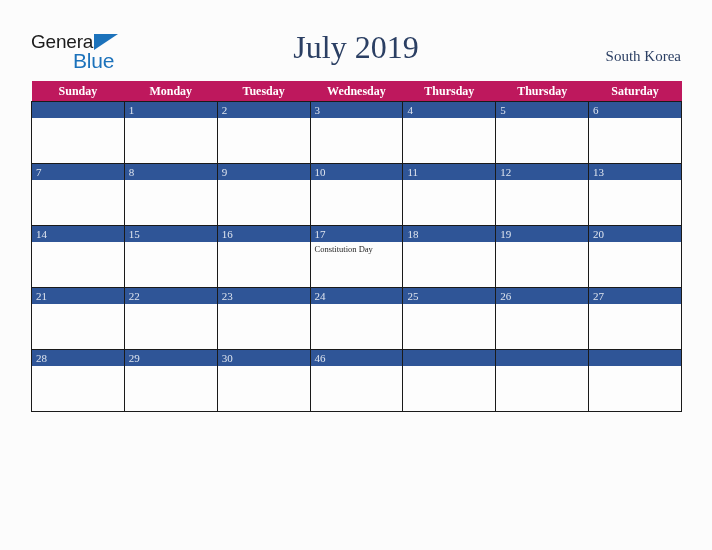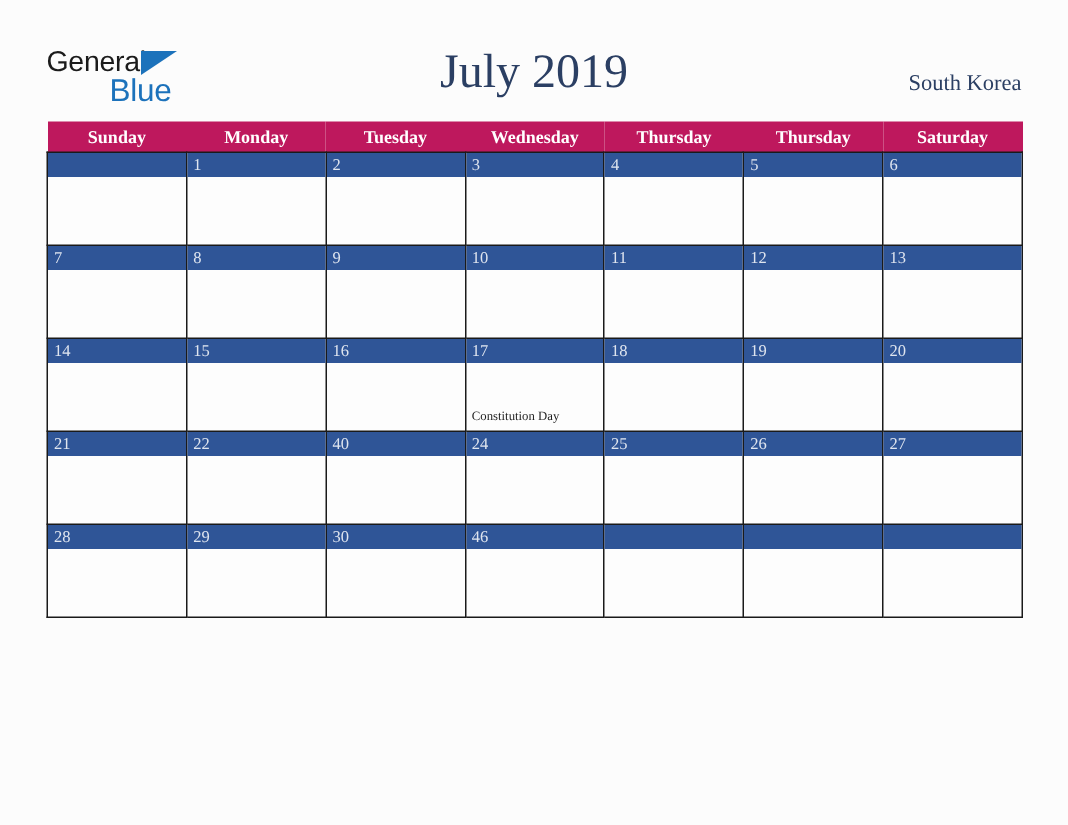--- a/index.html
+++ b/index.html
@@ -126,21 +126,20 @@
     font-size: 11px;
     line-height: 16px;
     padding-left: 4px;
     box-sizing: border-box;
     font-family: "Liberation Serif", "DejaVu Serif", serif;
     overflow: hidden;
     white-space: nowrap;
   }
   .events {
     padding: 2px 3px 0 4px;
-    margin-top: 28px;
   }
   .event {
     font-size: 8.5px;
     line-height: 11px;
     color: #1f1f1f;
     font-family: "Liberation Serif", "DejaVu Serif", serif;
     white-space: nowrap;
   }
 </style>
 </head>
@@ -315,21 +314,21 @@
             </div>
           </td>
           <td>
             <div class="daycell">
               <div class="daynum-bar">22</div>
               <div class="events"></div>
             </div>
           </td>
           <td>
             <div class="daycell">
-              <div class="daynum-bar">40</div>
+              <div class="daynum-bar">23</div>
               <div class="events"></div>
             </div>
           </td>
           <td>
             <div class="daycell">
               <div class="daynum-bar">24</div>
               <div class="events"></div>
             </div>
           </td>
           <td>

